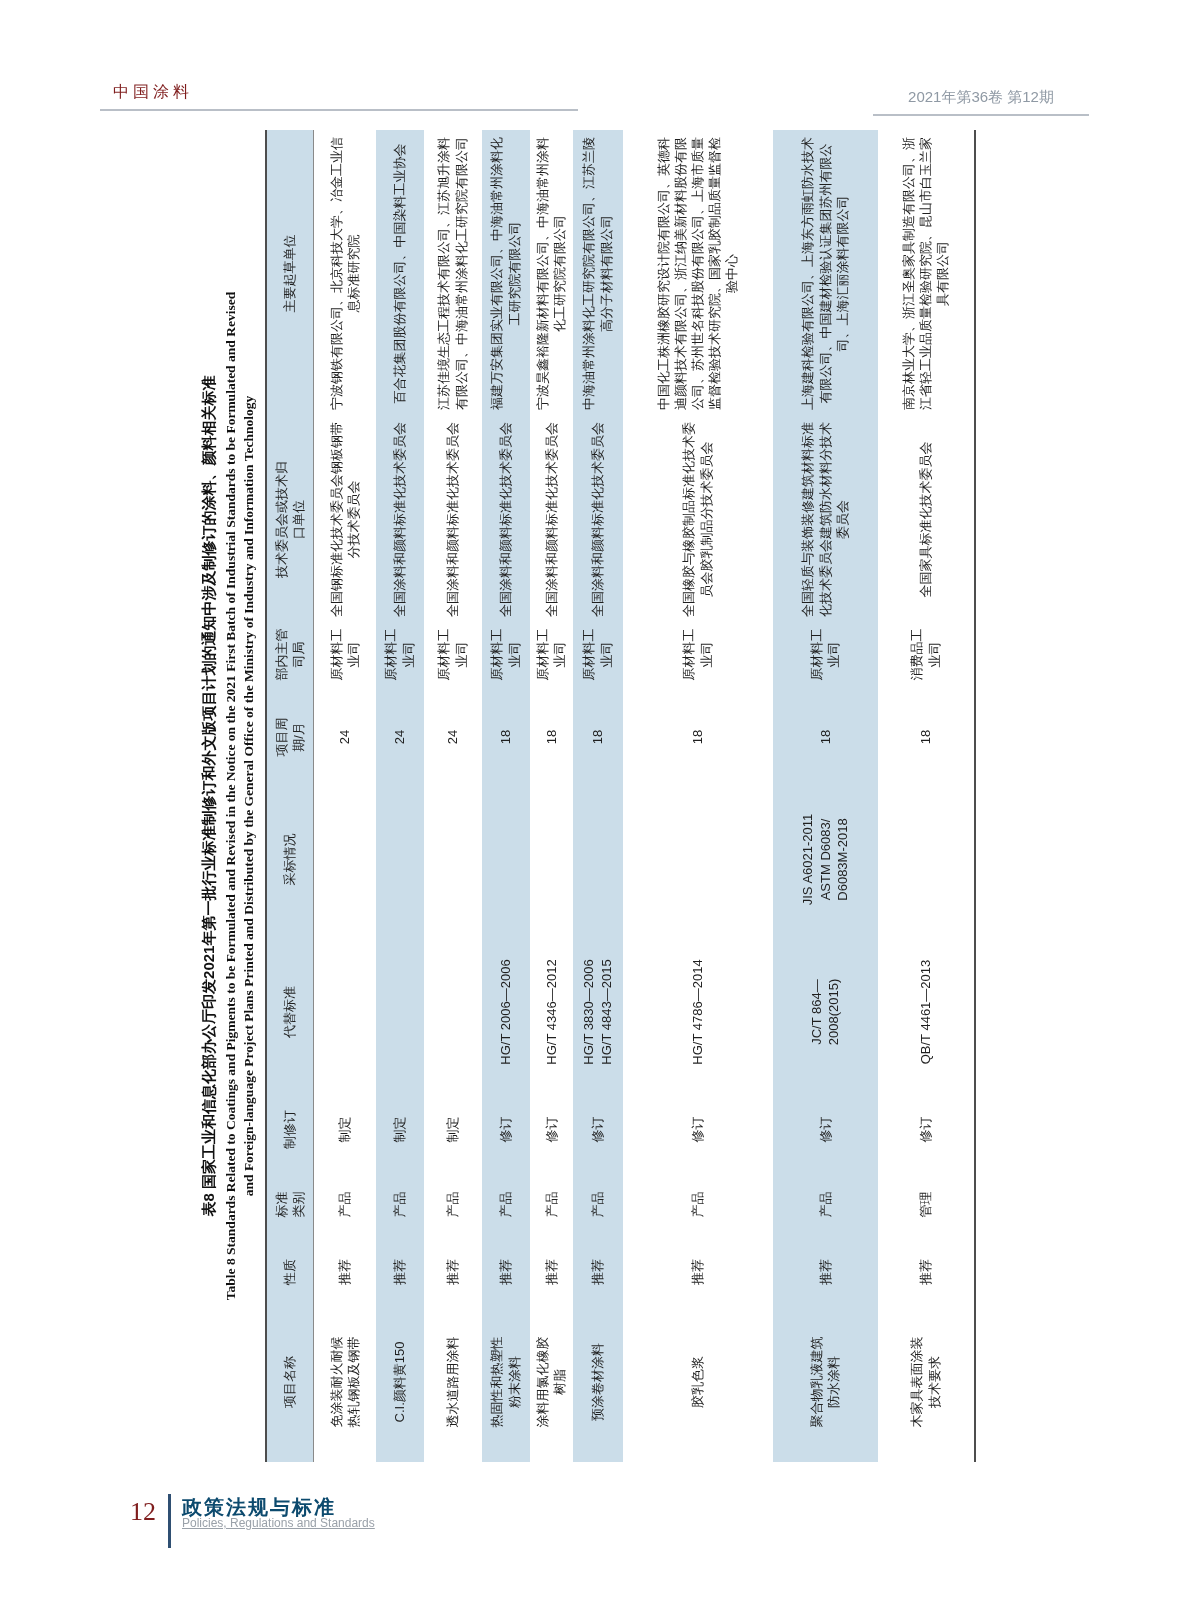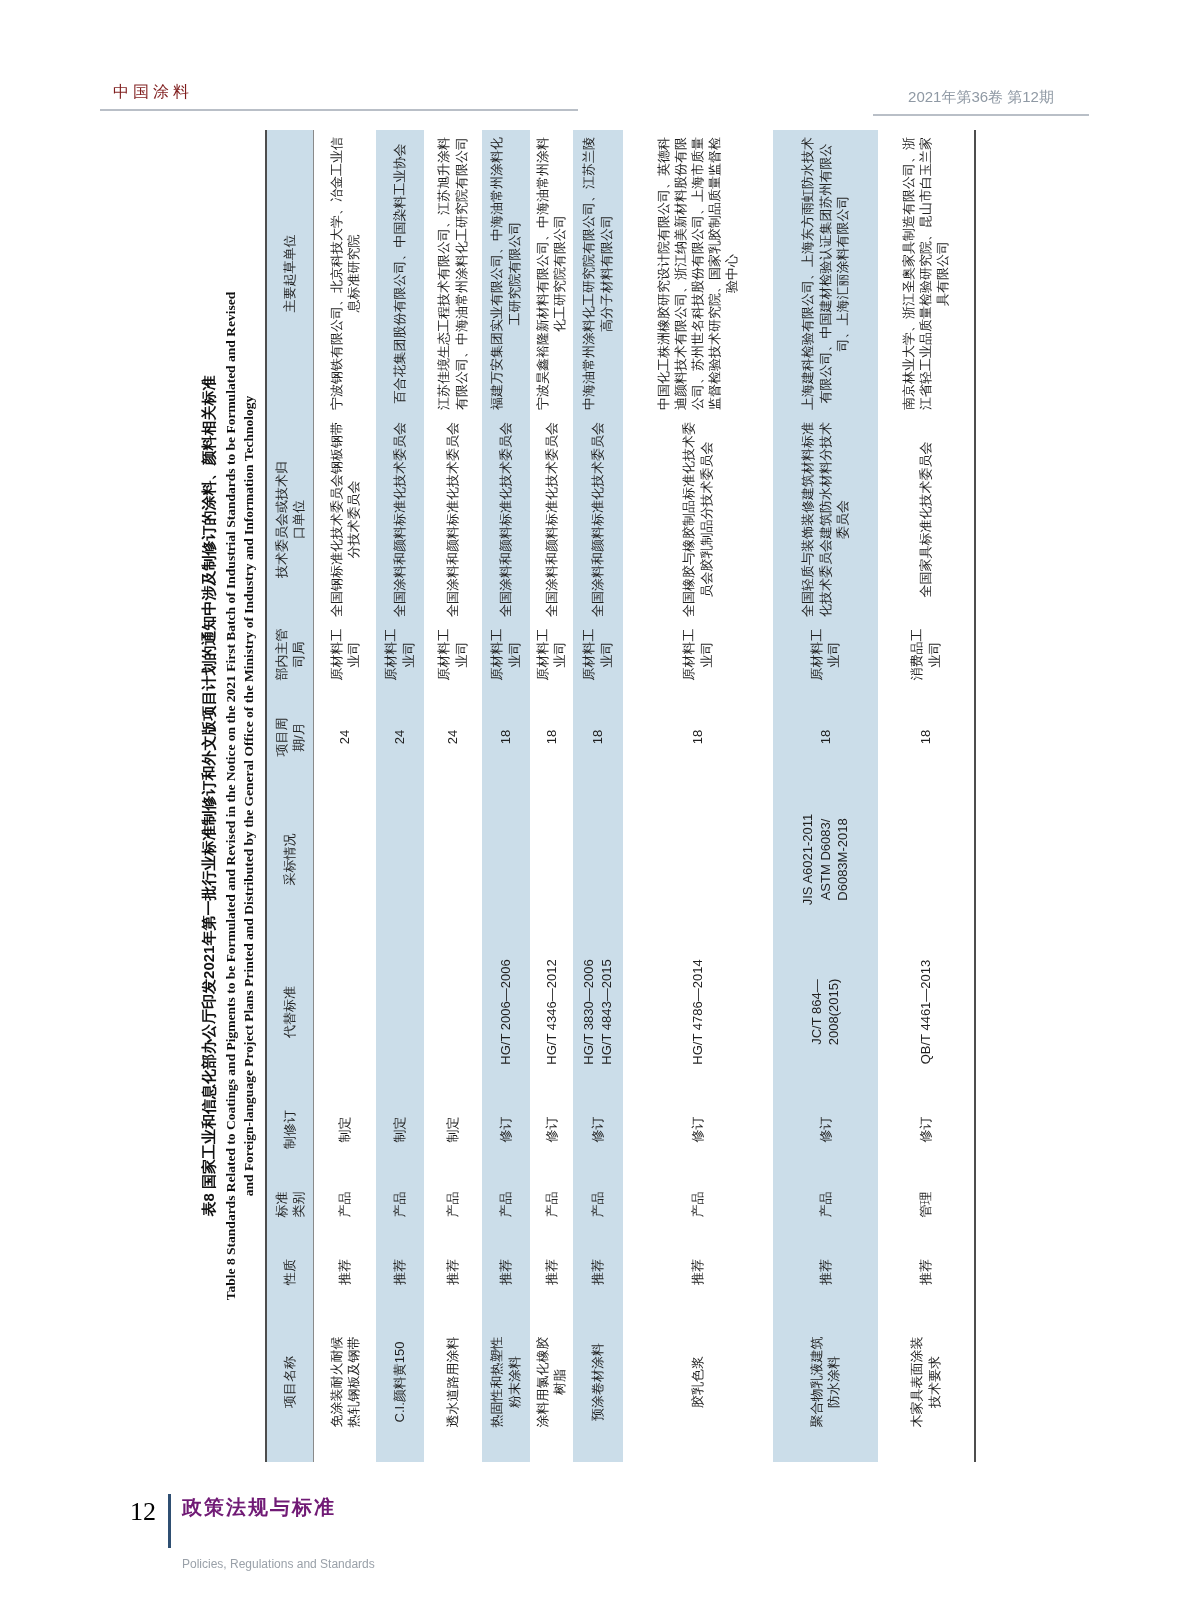--- a/index.html
+++ b/index.html
@@ -25,24 +25,24 @@
     border-collapse:collapse; table-layout:fixed; width:1332px; margin-top:7px;
     border-top:2px solid #4d4d4d; border-bottom:2px solid #4d4d4d;
   }
   .std-table thead tr{border-bottom:1px solid #8a8a8a;}
   .std-table th, .std-table td{
     text-align:center; vertical-align:middle; font-size:13px; line-height:1.32;
     padding:2px 4px; font-weight:normal; white-space:pre-line; color:#1f1f1f;
   }
   .band{background:var(--band,#cbdde9);}
   
-  .footer-pagenum{position:absolute; left:130px; top:1497px; font-size:26px; color:#000000; font-family:"Liberation Serif",serif;}
+  .footer-pagenum{position:absolute; left:130px; top:1497px; font-size:26px; color:#7f1d1d; font-family:"Liberation Serif",serif;}
   .footer-bar{position:absolute; left:168px; top:1494px; width:3px; height:54px; background:#2f4f72;}
-  .footer-section-cn{position:absolute; left:182px; top:1494px; font-size:20px; font-weight:bold; color:#701a75; letter-spacing:2px;}
-  .footer-section-en{position:absolute; left:182px; top:1557px; font-size:12px; color:#9aa1a9;}
+  .footer-section-cn{position:absolute; left:182px; top:1494px; font-size:20px; font-weight:bold; color:#0c4a6e; letter-spacing:2px;}
+  .footer-section-en{position:absolute; left:182px; top:1516px; font-size:12px; color:#9aa1a9;text-decoration:underline;}
 </style>
 </head>
 <body>
 
 <div class="page" style="--band: #cbdde9;">
 
   <div class="journal-name">中国涂料</div>
   <div class="hdr-rule-left"></div>
   <div class="issue-info">2021年第36卷  第12期</div>
   <div class="hdr-rule-right"></div>

